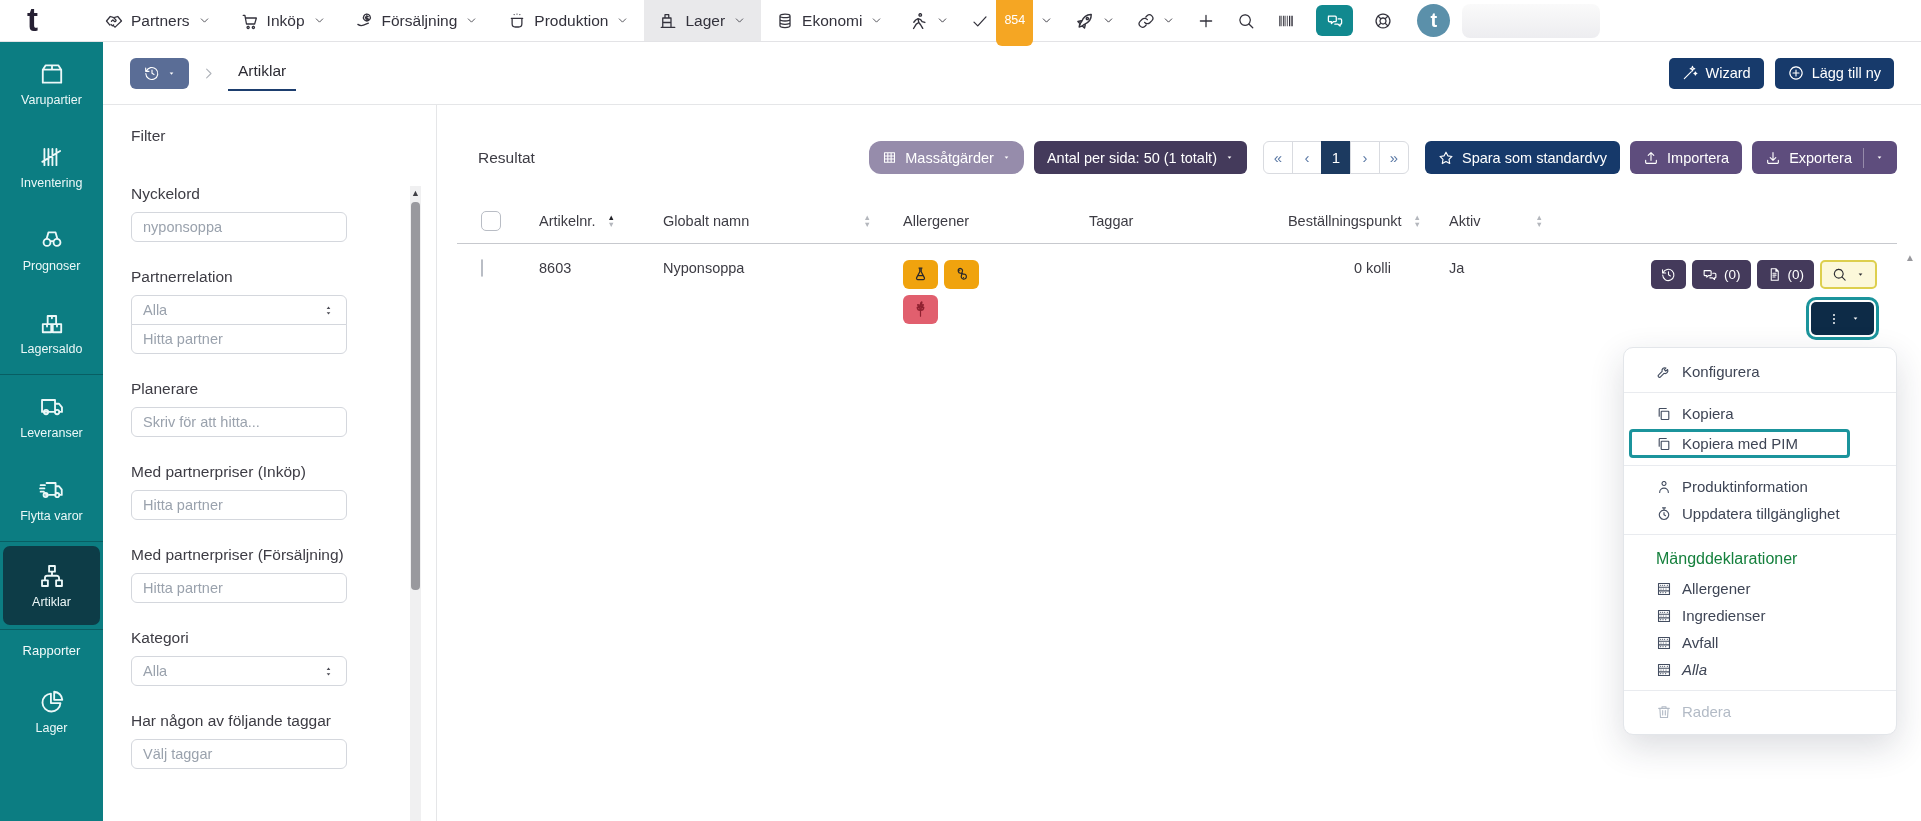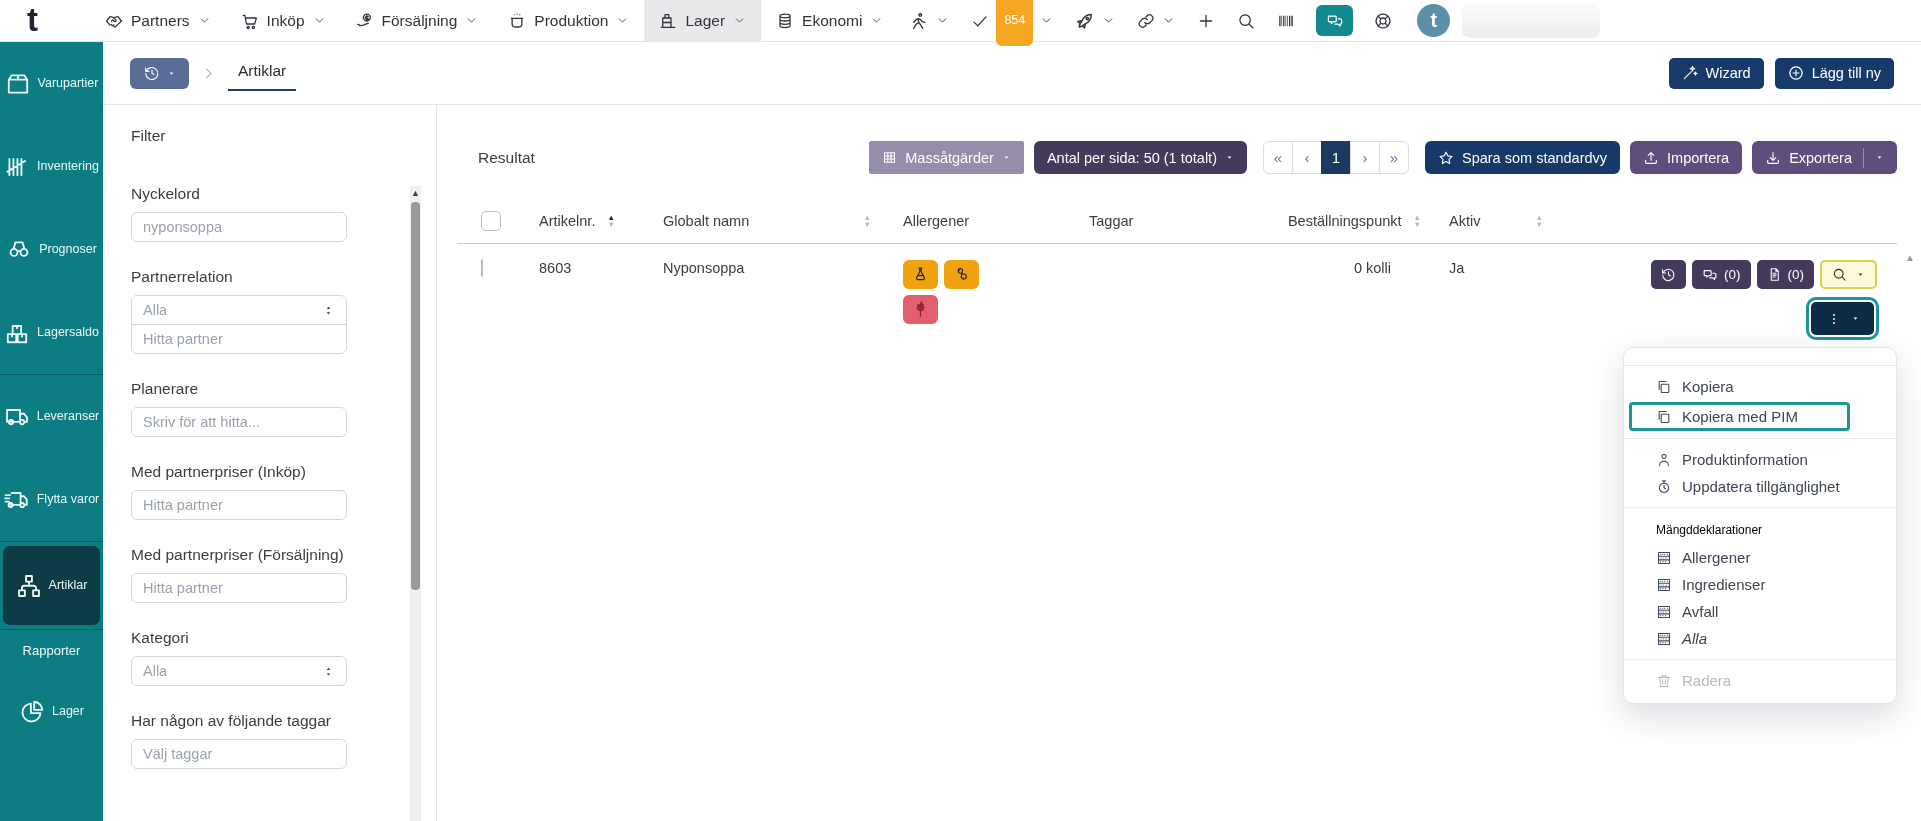--- a/index.html
+++ b/index.html
@@ -25,21 +25,21 @@
   .badge{background:#f5a623;color:#fff;font-size:12.5px;line-height:19px;padding:16px 8px;border-radius:6px}
   .chat-btn{align-self:center;width:37px;height:31px;background:#11898f;border-radius:6px;
     display:flex;align-items:center;justify-content:center;color:#fff;margin:0 10px;cursor:pointer}
   .avatar{align-self:center;width:33px;height:33px;border-radius:50%;background:#5b90aa;color:#fff;
     font-size:20px;font-weight:700;display:flex;align-items:center;justify-content:center;margin:0 12px 0 14px}
   .blurname{align-self:center;width:138px;height:34px;border-radius:8px;
     background:linear-gradient(180deg,#fafafa,#ededf0);}
 
   
   .sidebar{position:absolute;top:42px;left:0;width:103px;bottom:0;background:#0c7d82;color:#ecf8f8;z-index:4}
-  .side-item{height:83px;display:flex;align-items:center;justify-content:center;
+  .side-item{height:83px;display:flex;flex-direction:column;align-items:center;justify-content:center;
     gap:7px;font-size:12.5px;cursor:pointer;text-align:center}
   .side-item .lbl{line-height:13px}
   .group{border-top:1px solid rgba(4,58,62,.45)}
   .side-item.active{background:#0d3c47;border-radius:7px;margin:4px 3px;height:79px}
   .side-section{height:40px;display:flex;align-items:center;justify-content:center;font-size:13px;color:#f2fbfb}
 
   
   .crumb-row{position:absolute;top:42px;left:103px;right:0;height:63px;border-bottom:1px solid #e5e6e8;
     display:flex;align-items:center;padding:0 27px;background:#fff}
   .hist-btn{width:59px;height:31px;background:#5a6d96;border:none;border-radius:6px;display:flex;
@@ -66,21 +66,21 @@
   .stack2 .f-input{border-radius:0 0 6px 6px;margin-top:-1px}
   .filter-scroll{position:absolute;left:410px;top:186px;bottom:0;width:11px;background:#f0f0f1;z-index:3}
   .fs-arrow{display:block;text-align:center;color:#3f3f45;font-size:9px;line-height:14px}
   .fs-thumb{position:absolute;top:16px;left:1px;width:9px;height:388px;background:#99999e;border-radius:4px}
 
   
   .results{position:absolute;top:105px;left:437px;right:0;bottom:0;background:#fff;padding:0 24px 0 20px}
   .res-head{margin-top:36px;display:flex;align-items:center}
   .res-title{font-size:15.5px;color:#3d3c44;margin-left:21px}
   .res-tools{margin-left:auto;display:flex;align-items:center;gap:10px}
-  .btn.bulk{background:#968cab;height:33px;border-radius:2px}
+  .btn.bulk{background:#968cab;height:33px;border-radius:12px}
   .btn.perpage{background:#443a5b;height:33px;border-radius:6px}
   .pager{display:flex;margin:0 6px}
   .pg{width:30px;height:33px;border:1px solid #d9dbe0;background:#fff;color:#5b79a5;display:flex;
     align-items:center;justify-content:center;font-size:15px;margin-left:-1px;cursor:pointer}
   .pg:first-child{border-radius:6px 0 0 6px;margin-left:0}
   .pg:last-child{border-radius:0 6px 6px 0}
   .pg.active{background:#1c3a60;border-color:#1c3a60;color:#fff}
   .btn.save{background:#16396a;height:33px;border-radius:6px}
   .btn.imp,.btn.exp{background:#5e4d7d;height:33px;border-radius:6px}
   .split{width:1px;height:20px;background:rgba(255,255,255,.35);margin:0 3px}
@@ -110,21 +110,21 @@
     outline:3px solid #1b949c;outline-offset:2px;display:flex;align-items:center;justify-content:center;
     gap:9px;color:#fff;cursor:pointer}
   .scroll-top{position:absolute;right:6px;top:252px;color:#98989d;font-size:10px}
 
   
   .cmenu{position:absolute;left:1623px;top:347px;width:274px;background:#fff;border:1px solid #e3e6ea;
     border-radius:10px;box-shadow:0 12px 34px rgba(30,40,60,.16);padding:10px 0 9px;z-index:10}
   .cm-item{display:flex;align-items:center;gap:10px;padding:5px 16px 5px 32px;font-size:15px;color:#3e4555;cursor:pointer}
   .cm-item .mico{color:#434d60}
   .cm-sep{height:1px;background:#e9ebef;margin:7px 0}
-  .cm-head{padding:8px 16px 7px 32px;color:#000000;font-size:12px}
+  .cm-head{padding:8px 16px 7px 32px;color:#15803d;font-size:16px}
   .cm-item.hl{border:3px solid #1b949c;border-radius:4px;margin:2px 46px 2px 5px;padding:3px 12px 3px 24px}
   .cm-item.italic span{font-style:italic}
   .cm-item.disabled{color:#b3bbc6;cursor:default}
   .cm-item.disabled .mico{color:#b3bbc6}
 </style>
 </head>
 <body>
 
 <nav class="topnav">
   <div class="logo">t</div>
@@ -653,20 +653,28 @@
             </svg>
           </span>
       </button>
     </div>
   </div>
 </div>
 
 <span class="scroll-top">▲</span>
 
 <div class="cmenu">
+  <div class="cm-item">
+    <span class="mico i16" data-icon="wrench">
+        <svg viewBox="0 0 24 24" fill="none" stroke="currentColor" stroke-width="1.7" stroke-linecap="round" stroke-linejoin="round">
+          <path d="M14.8 6a4.2 4.2 0 0 0-5.6 5.2L4 16.4a2 2 0 1 0 2.8 2.8l5.2-5.2A4.2 4.2 0 0 0 17.4 8.3l-2.7 2.4-2.3-2.3z"></path>
+        </svg>
+      </span>
+    <span>Konfigurera</span>
+  </div>
   <div class="cm-sep"></div>
   <div class="cm-item">
     <span class="mico i16" data-icon="copy">
         <svg viewBox="0 0 24 24" fill="none" stroke="currentColor" stroke-width="1.7" stroke-linecap="round" stroke-linejoin="round">
           <path d="M8.8 7.8h9.4a1 1 0 0 1 1 1v10.4a1 1 0 0 1-1 1H8.8a1 1 0 0 1-1-1V8.8a1 1 0 0 1 1-1z M4.8 15.4V4.8a1 1 0 0 1 1-1h9.6"></path>
         </svg>
       </span>
     <span>Kopiera</span>
   </div>
   <div class="cm-item hl">

